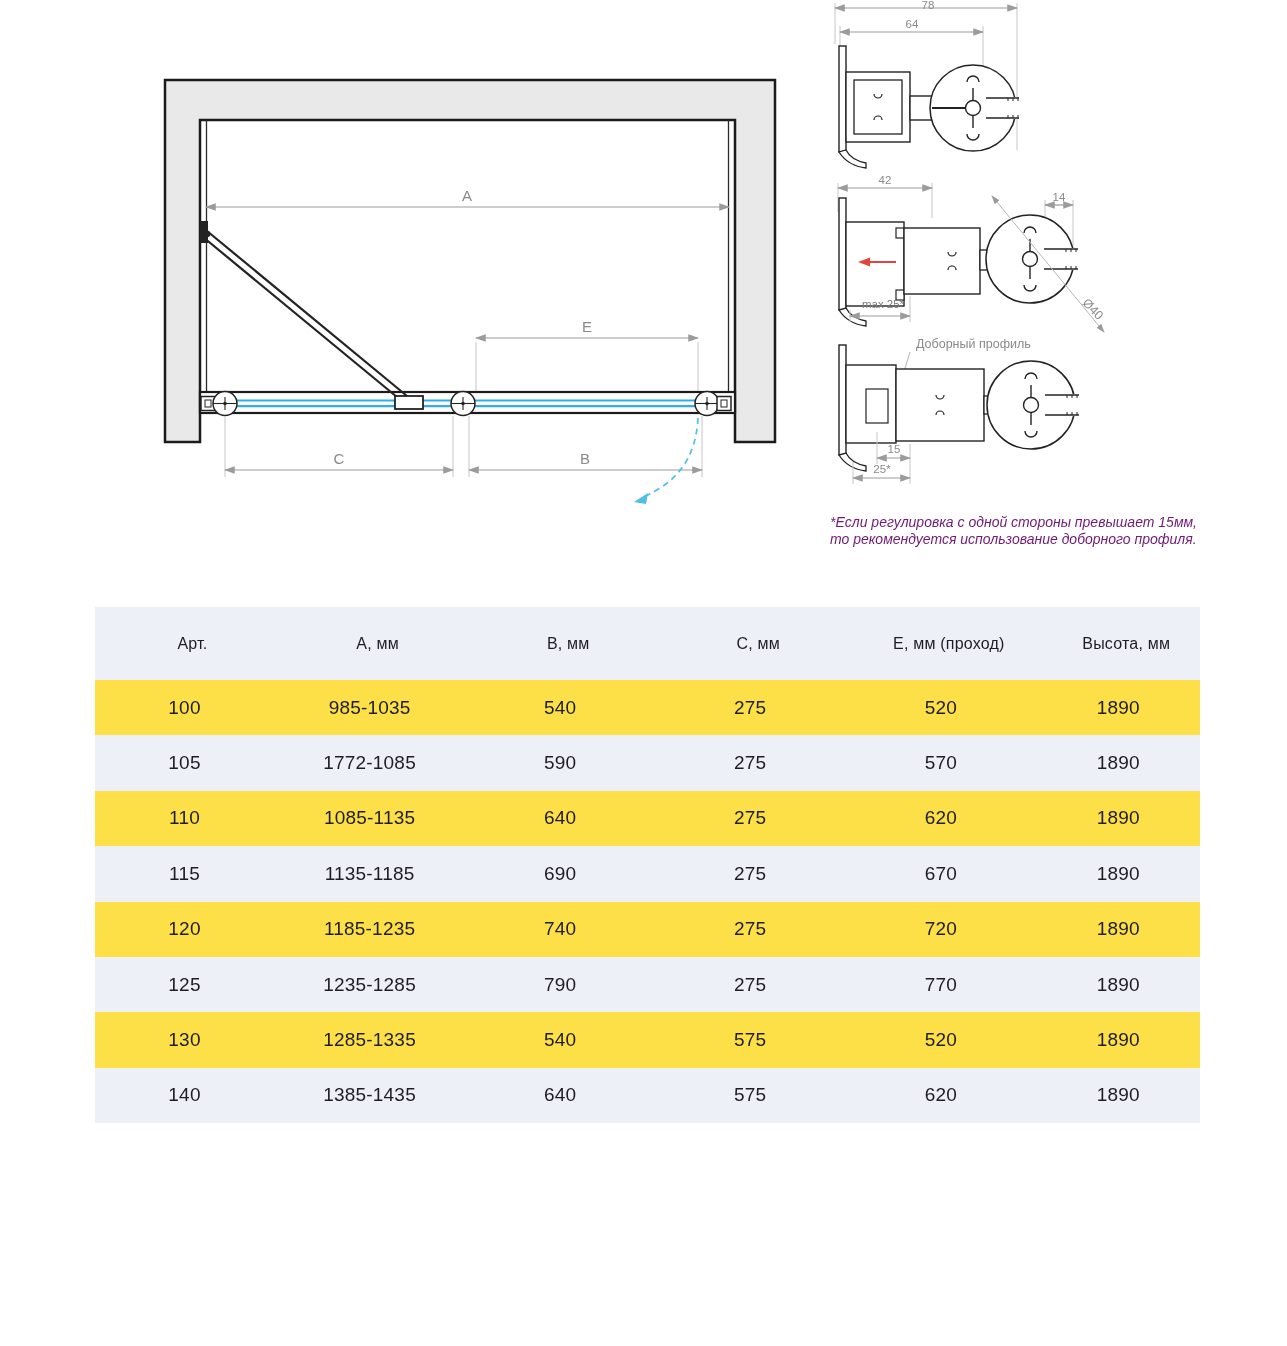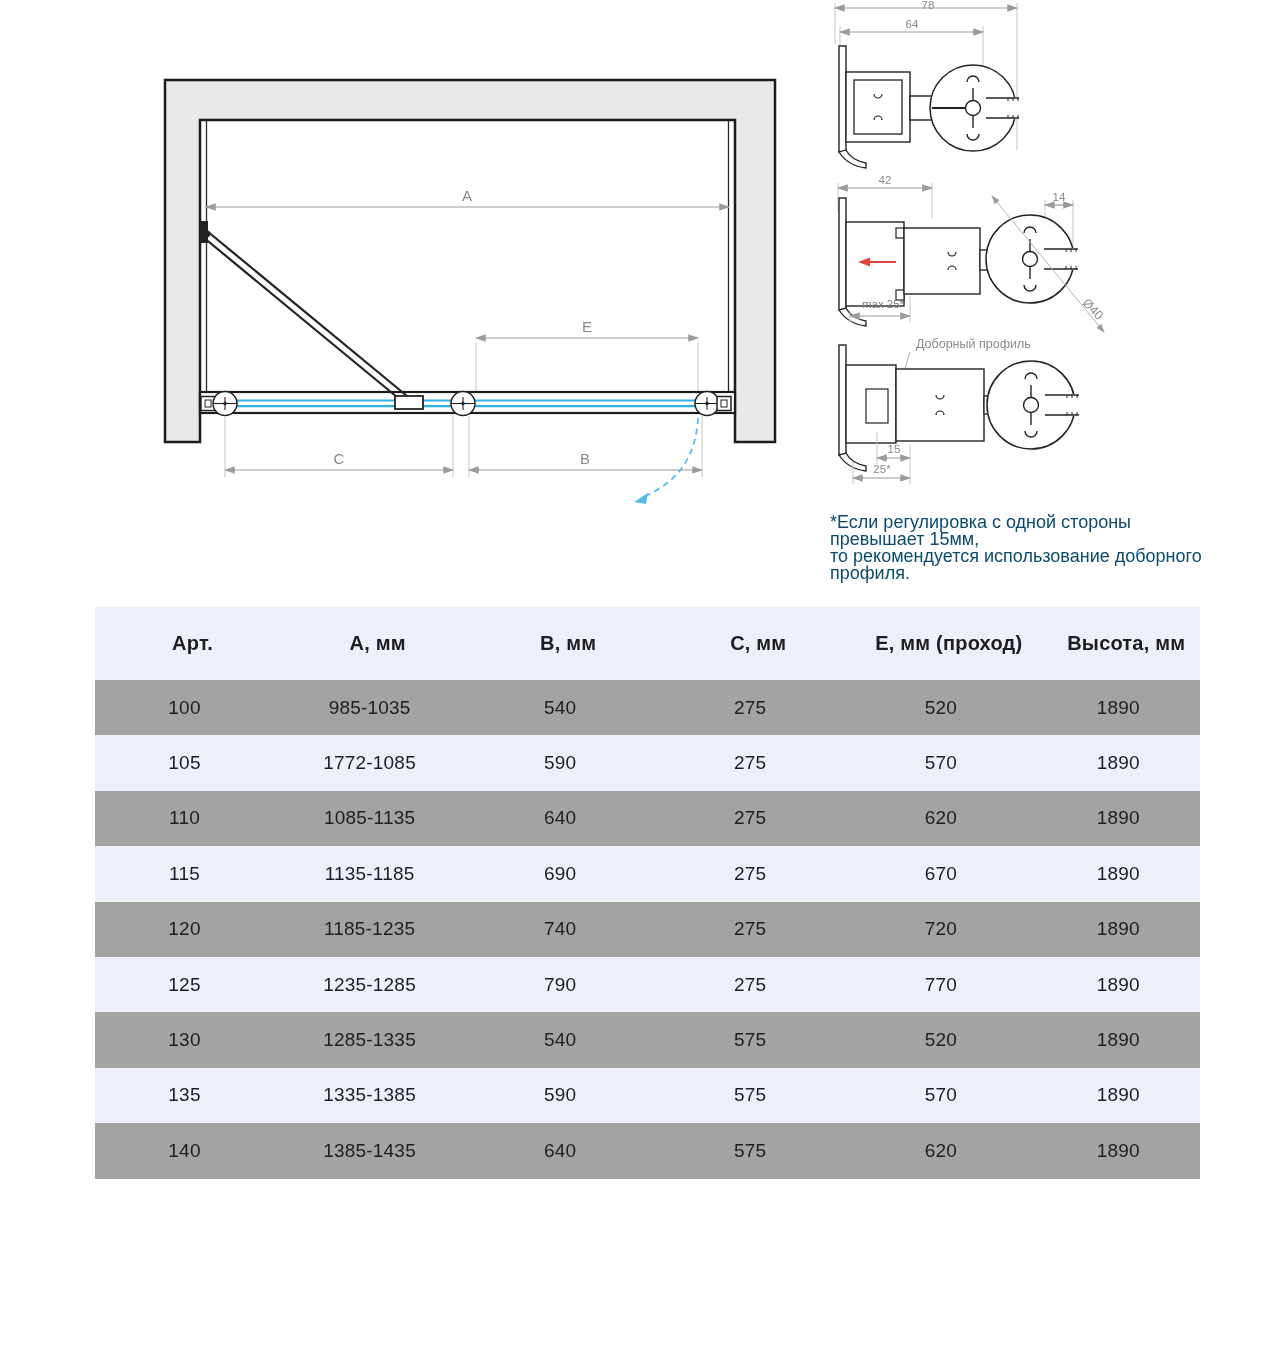--- a/index.html
+++ b/index.html
@@ -12,34 +12,34 @@
   svg text{font-family:"Liberation Sans","DejaVu Sans",sans-serif;}
   
   .blk{stroke:#232323;fill:#ffffff;}
   .blkf{fill:#232323;stroke:none;}
   .dim{stroke:#9b9b9b;stroke-width:1.2;fill:none;}
   .ext{stroke:#c6c6c6;stroke-width:1;fill:none;}
   .dl{fill:#8a8a8a;font-size:15px;}
   .dls{fill:#8a8a8a;font-size:11.5px;}
   .note{
     position:absolute;left:830px;top:514px;width:375px;
-    font-size:18px;line-height:17px;color:#0c4a6e;
+    font-size:14px;line-height:17px;color:#701a75;font-style:italic;
   }
   
   .spec{
     position:absolute;left:95px;top:607px;width:1105px;
     border-collapse:collapse;table-layout:fixed;
   }
   .spec th,.spec td{
     text-align:center;vertical-align:middle;padding:0;
     color:#1d1d22;font-weight:400;font-size:19px;letter-spacing:.2px;
   }
   .spec thead tr{height:73px;background:#eef0f8;}
-  .spec thead th{font-size:20px;font-weight:700;letter-spacing:.2px;padding-left:16px;}
-  .spec tbody tr{height:55.4px;background:#a3a3a3;}
+  .spec thead th{font-size:16px;font-weight:400;letter-spacing:.2px;padding-left:16px;}
+  .spec tbody tr{height:55.4px;background:#fde047;}
   .spec tbody tr:nth-child(even){background:#eef0f8;}
   .c1{width:16.2%;} .c2{width:17.3%;} .c3{width:17.2%;}
   .c4{width:17.2%;} .c5{width:17.3%;} .c6{width:14.8%;}
 </style>
 </head>
 <body>
 
 <div id="stage">
 
   <svg style="position:absolute;left:155px;top:70px;" width="635" height="440" viewBox="0 0 635 440">
@@ -322,28 +322,20 @@
       </tr>
       <tr>
         <td>130</td>
         <td>1285-1335</td>
         <td>540</td>
         <td>575</td>
         <td>520</td>
         <td>1890</td>
       </tr>
       <tr>
-        <td>135</td>
-        <td>1335-1385</td>
-        <td>590</td>
-        <td>575</td>
-        <td>570</td>
-        <td>1890</td>
-      </tr>
-      <tr>
         <td>140</td>
         <td>1385-1435</td>
         <td>640</td>
         <td>575</td>
         <td>620</td>
         <td>1890</td>
       </tr>
     </tbody>
   </table>
 </div>

